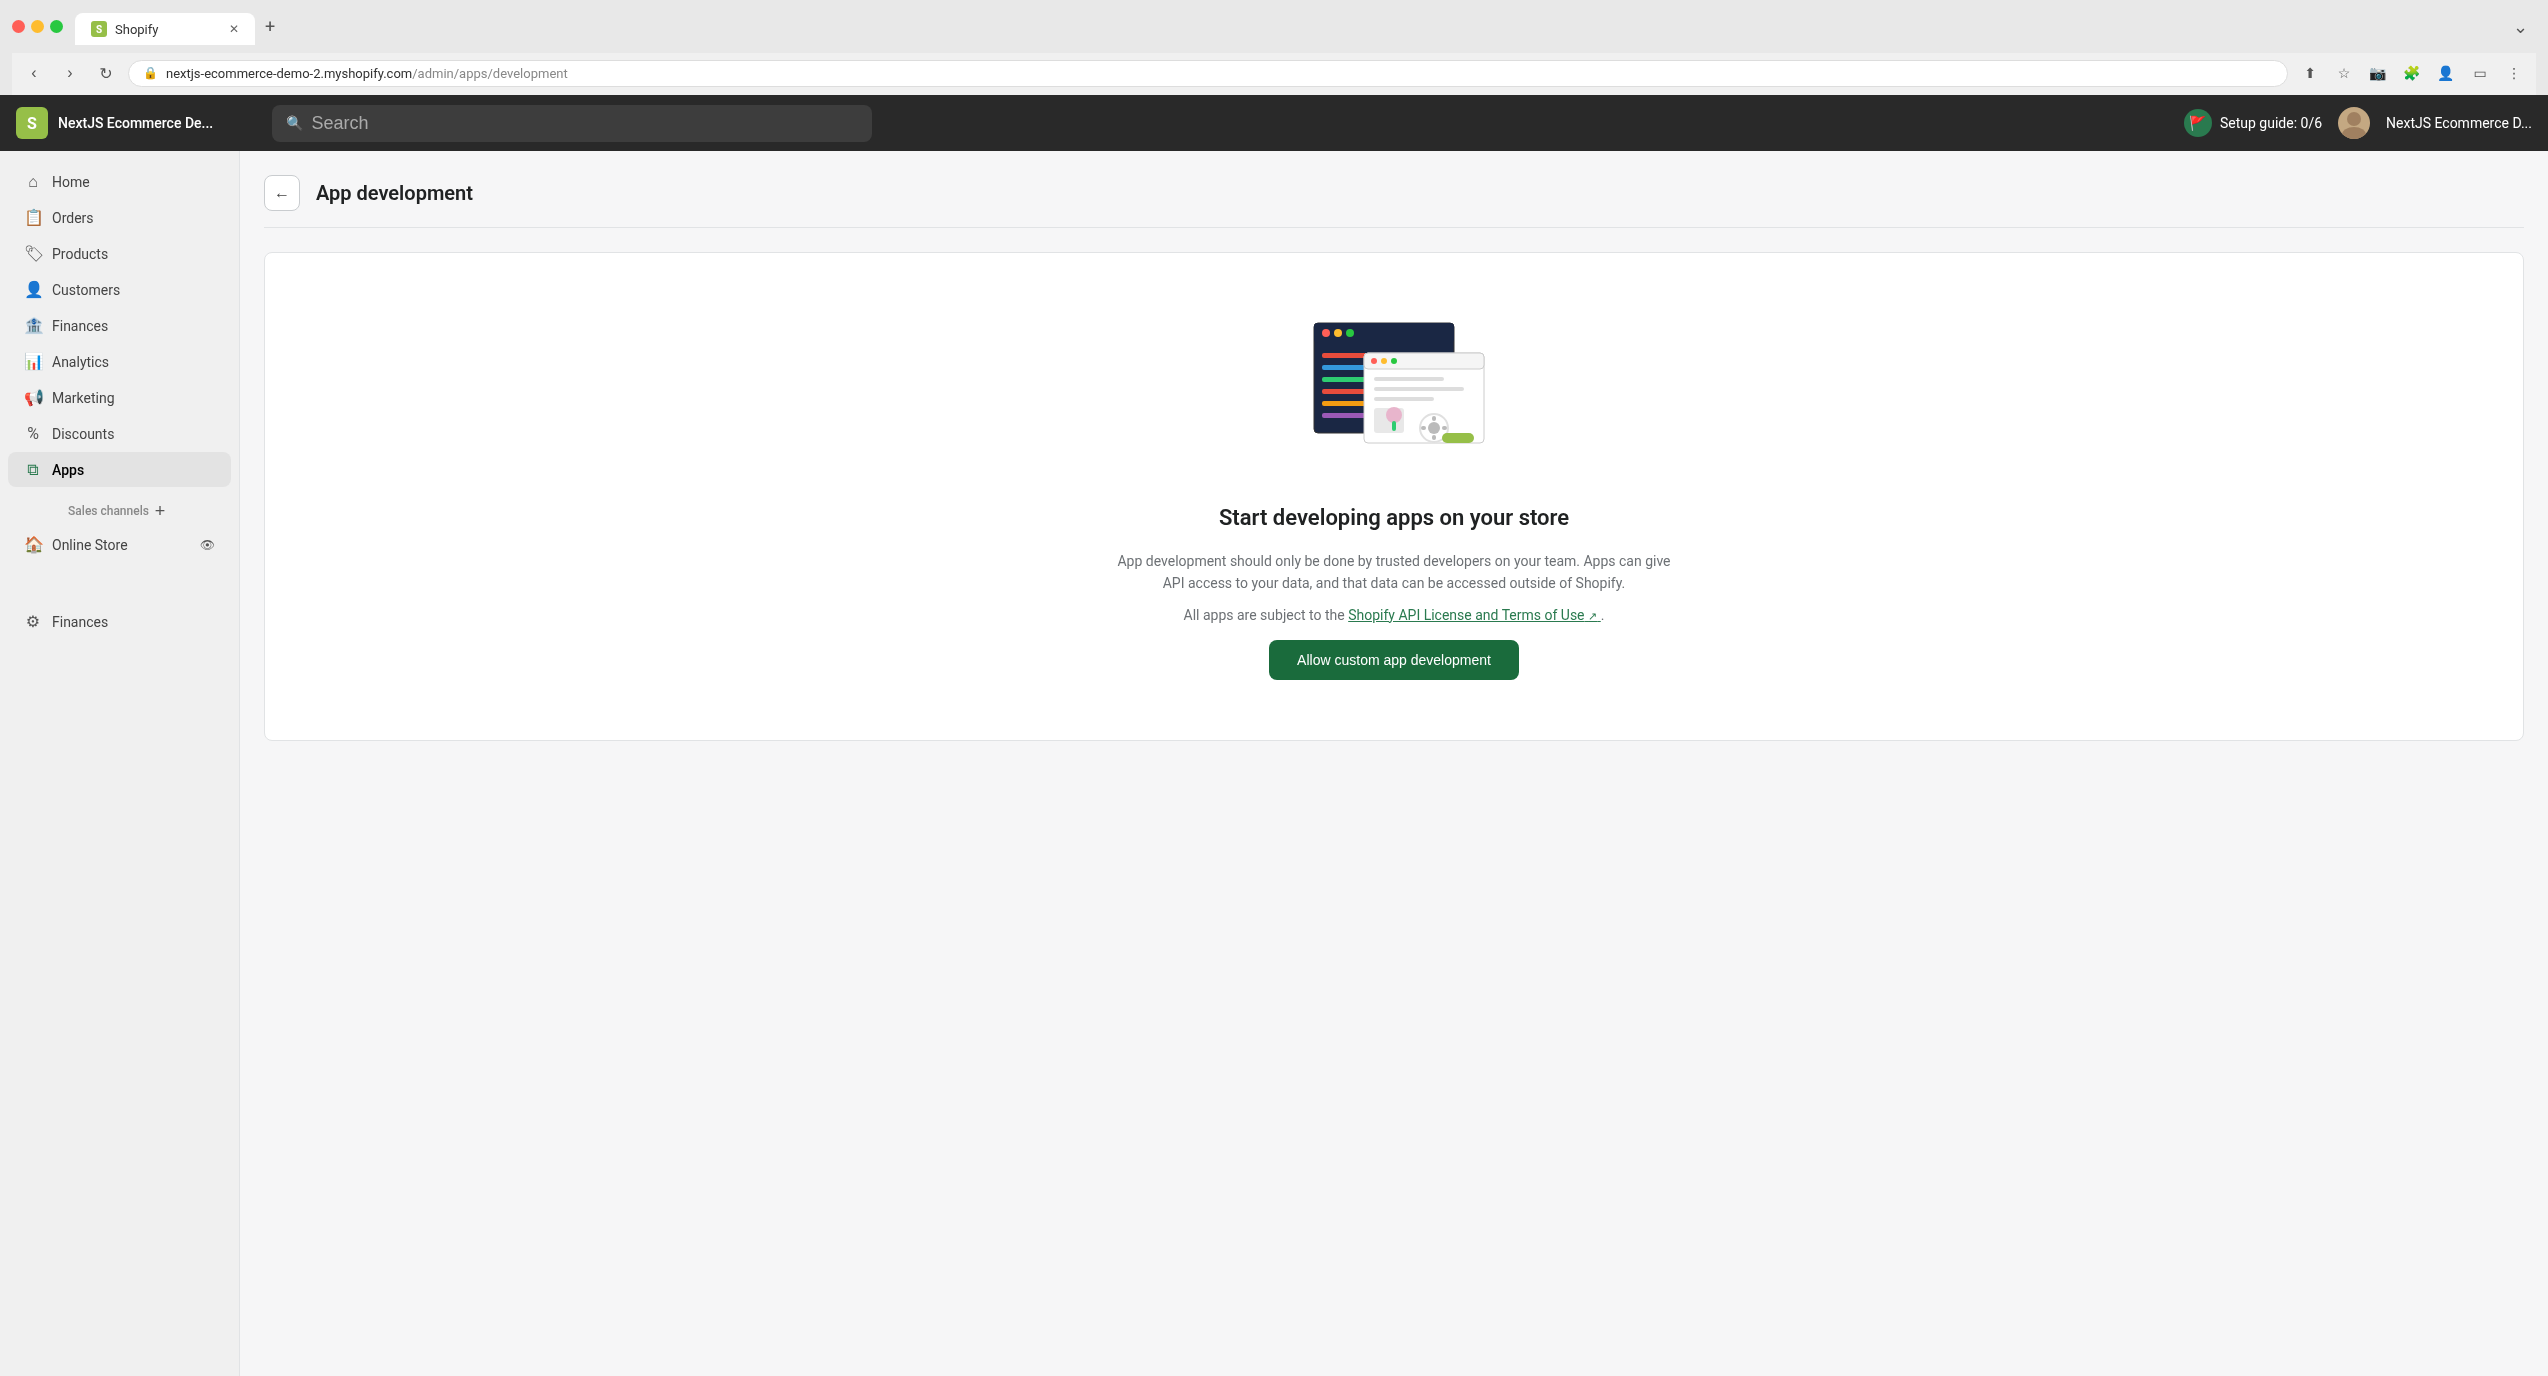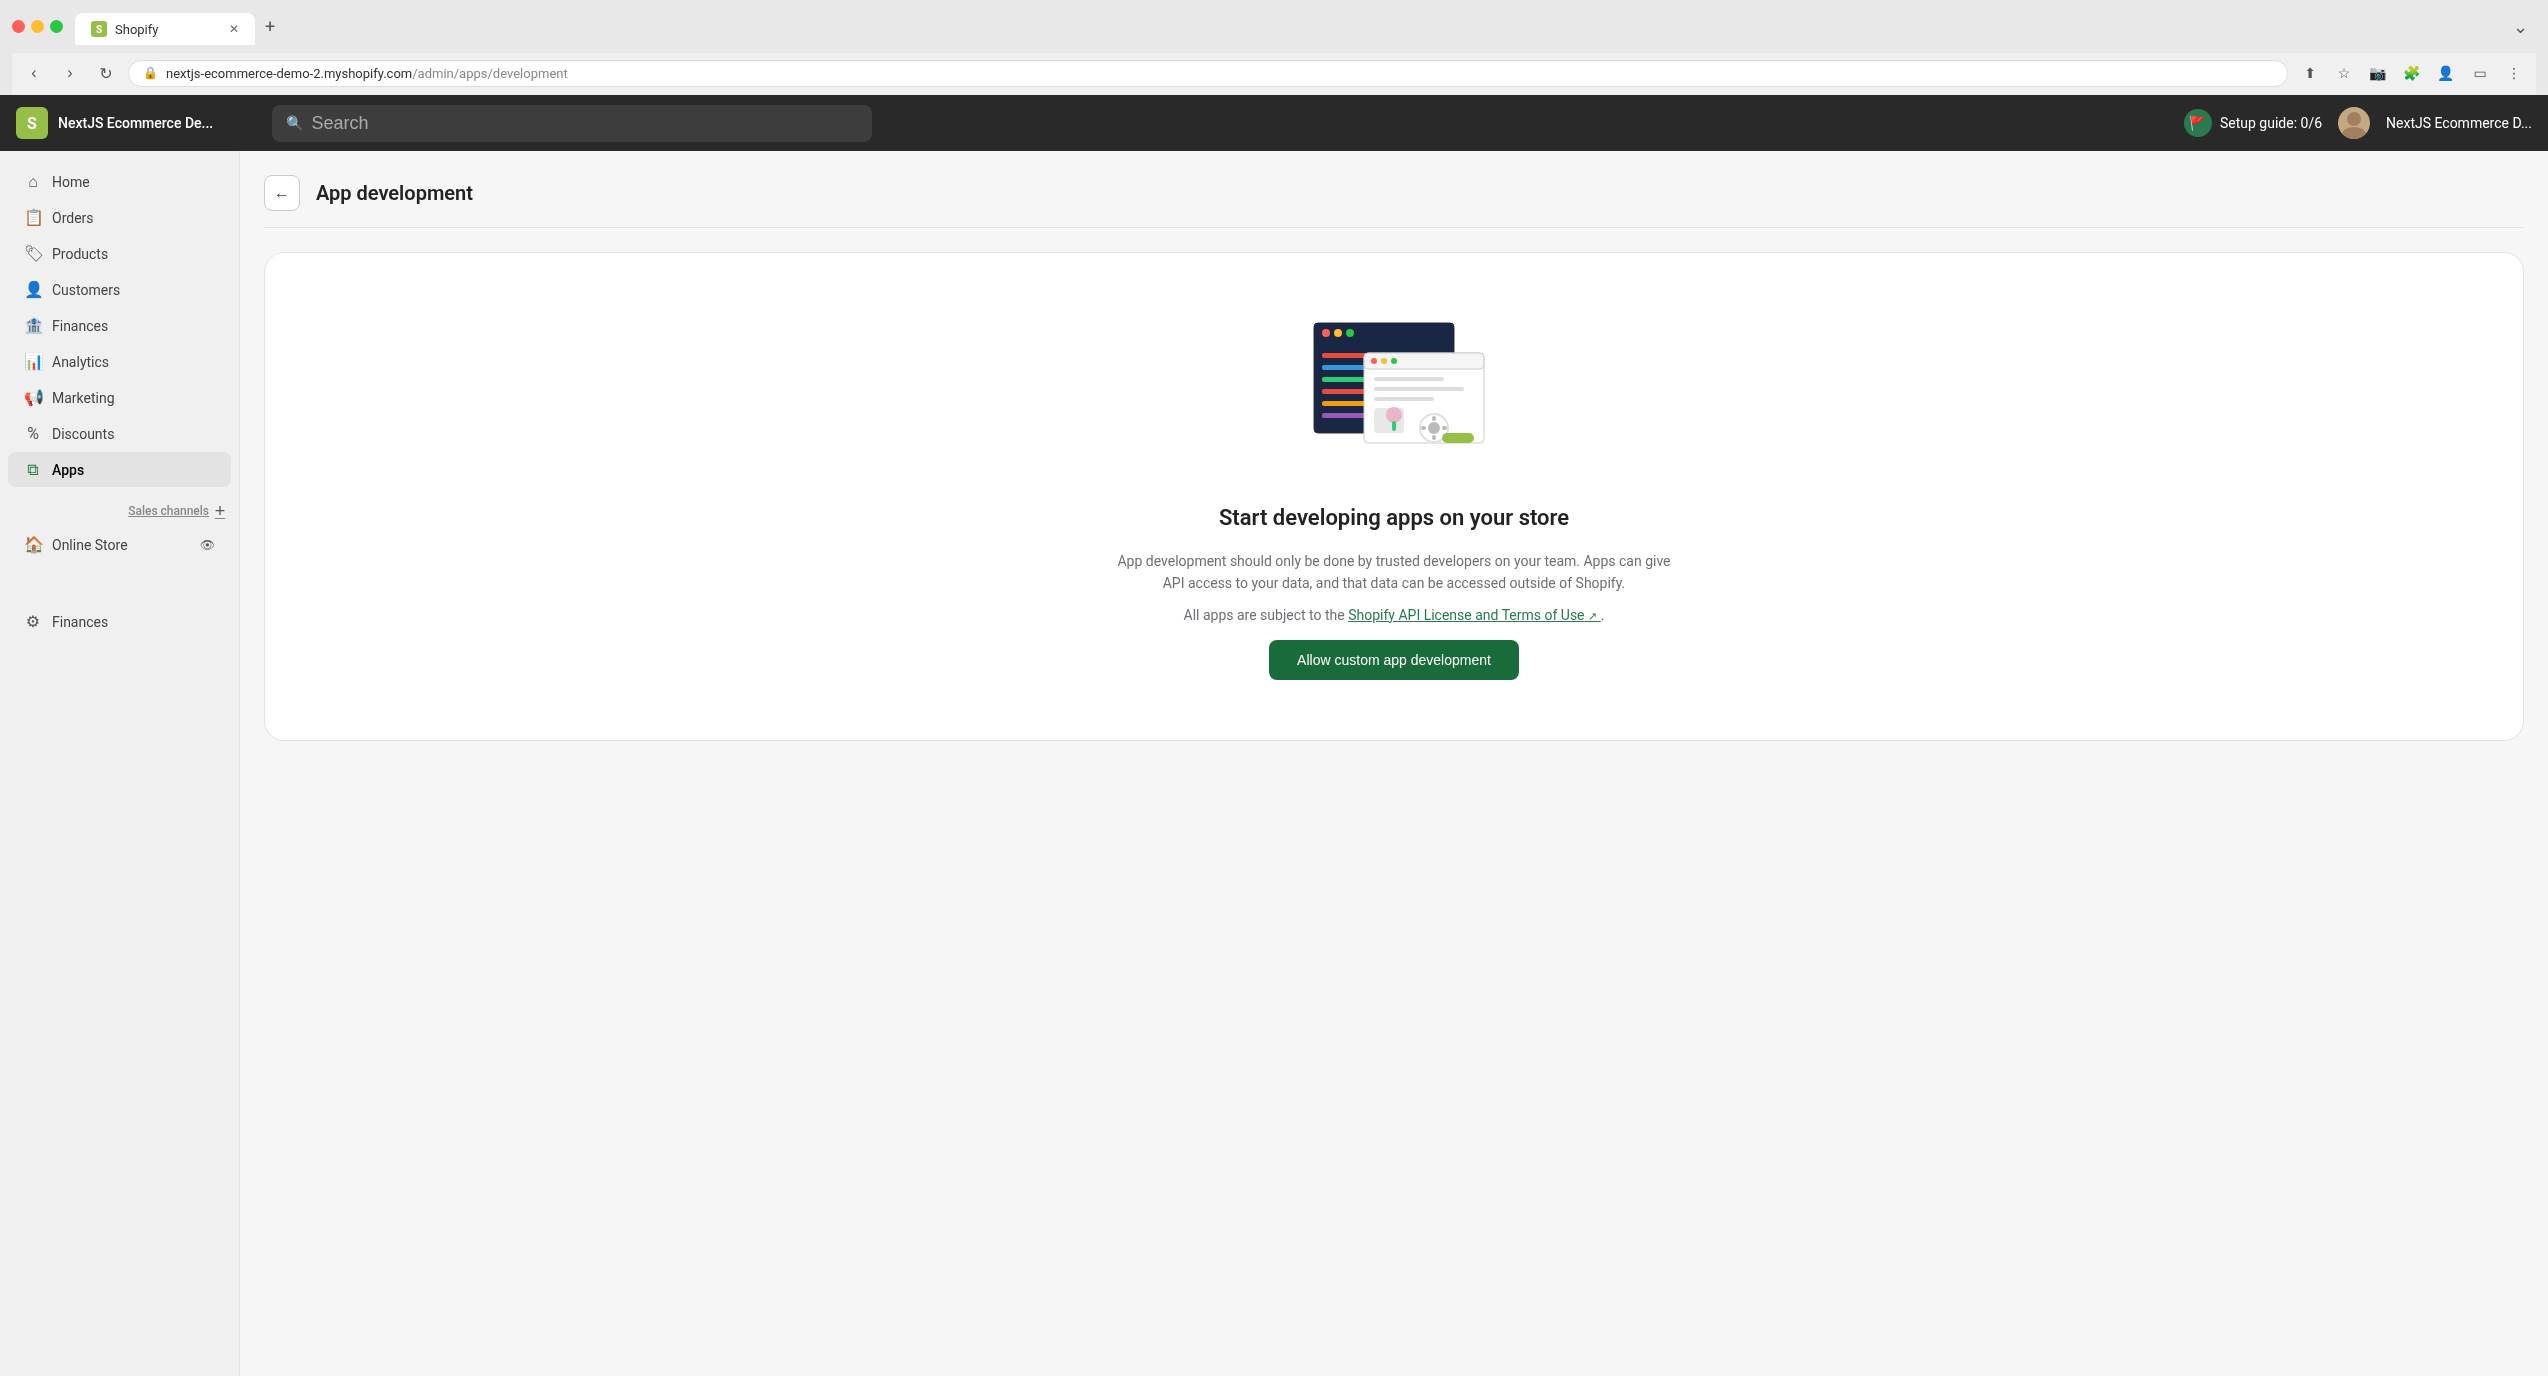--- a/index.html
+++ b/index.html
@@ -263,22 +263,21 @@
       flex-shrink: 0;
     }
     .sidebar-item.active .si-icon { color: #2a7a4f; }
     .sidebar-section-label {
       font-size: 12px;
       color: #888;
       padding: 12px 8px 4px;
       font-weight: 500;
       display: flex;
       align-items: center;
-      justify-content: flex-end;
-      text-decoration: underline;
+      justify-content: center;
     }
     .sidebar-section-label .add-btn {
       width: 22px;
       height: 22px;
       border-radius: 50%;
       border: none;
       background: transparent;
       cursor: pointer;
       display: flex;
       align-items: center;
@@ -319,21 +318,21 @@
     }
     .page-title {
       font-size: 20px;
       font-weight: 600;
       color: #202223;
     }
 
     
     .main-card {
       background: white;
-      border-radius: 20px;
+      border-radius: 8px;
       border: 1px solid #e1e3e5;
       padding: 60px 40px;
       display: flex;
       flex-direction: column;
       align-items: center;
       text-align: center;
       max-width: 100%;
     }
 
     

